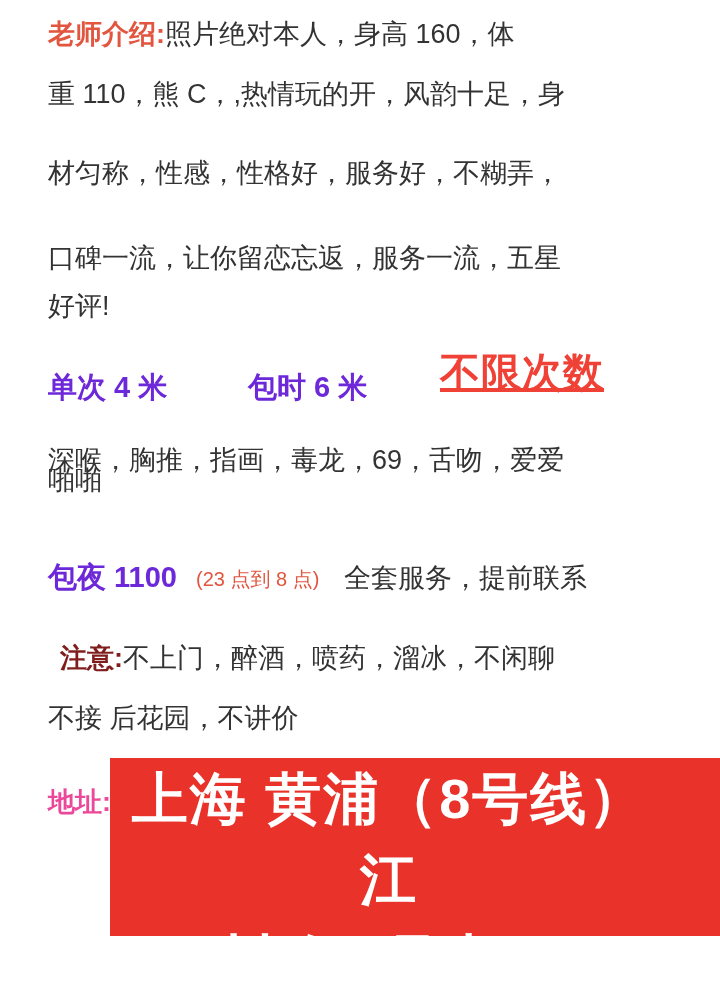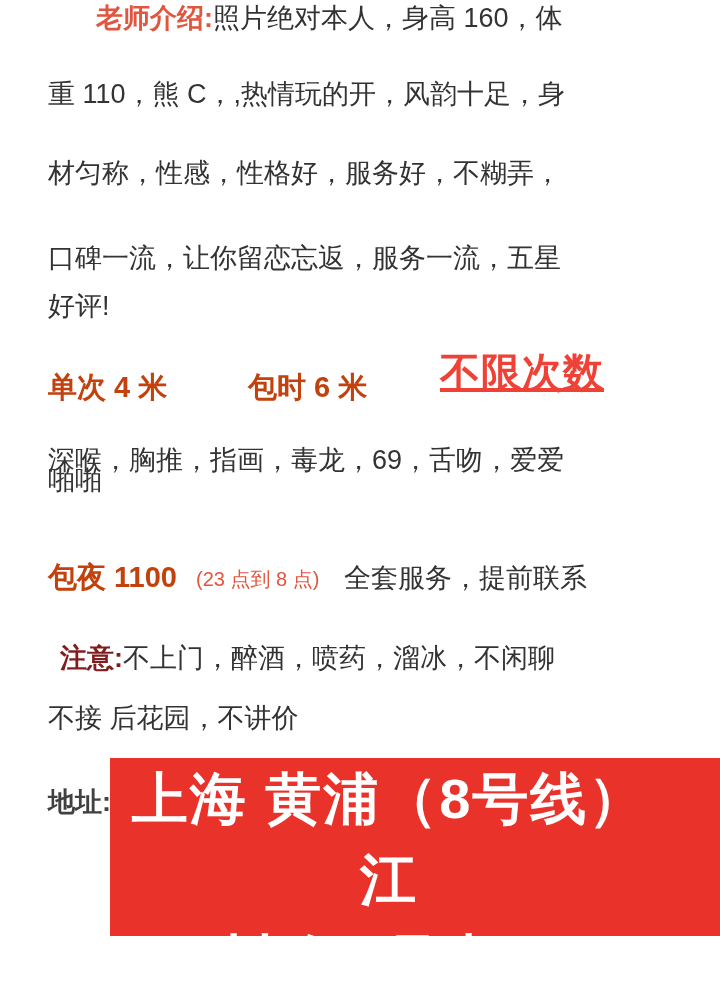--- a/index.html
+++ b/index.html
@@ -38,34 +38,34 @@
     color: #b08ed6;
     font-size: 25px;
   }
   .big-red {
     color: #ef4136;
     font-weight: bold;
     font-size: 40px;
     letter-spacing: 1px;
   }
   .price-red {
-    color: #c2410c;
+    color: #6d28d9;
     font-weight: bold;
     font-size: 29px;
   }
   .note-blue {
     color: #7f1d1d;
     font-weight: bold;
   }
   .small-paren {
     color: #e2553f;
     font-size: 20px;
   }
   .addr-label {
-    color: #404040;
+    color: #ec4899;
     font-weight: bold;
     font-size: 27px;
   }
   
   .addr-underlay {
     position: absolute;
     left: 48px;
     top: 780px;
     font-size: 27px;
     color: #333333;
@@ -99,21 +99,21 @@
   }
   .ghost {
     opacity: 0.45;
   }
 </style>
 </head>
 <body>
 
 <div class="page">
 
-  <div class="intro-line" style="top:0;margin-left:48px;">
+  <div class="intro-line" style="top:16px;">
     <span class="label-red">老师介绍:</span><span>照片绝对本人，身高 160，体</span>
   </div>
 
   <div class="intro-line" style="top:76px;">重 110，熊 C，,热情玩的开，风韵十足，身</div>
 
   <div class="intro-line" style="top:155px;">材匀称，性感，性格好，服务好，不糊弄，</div>
 
   <div class="intro-line" style="top:240px;text-align:center;">口碑一流，让你留恋忘返，服务一流，五星</div>
 
   <div class="intro-line" style="top:288px;">好评!</div>

